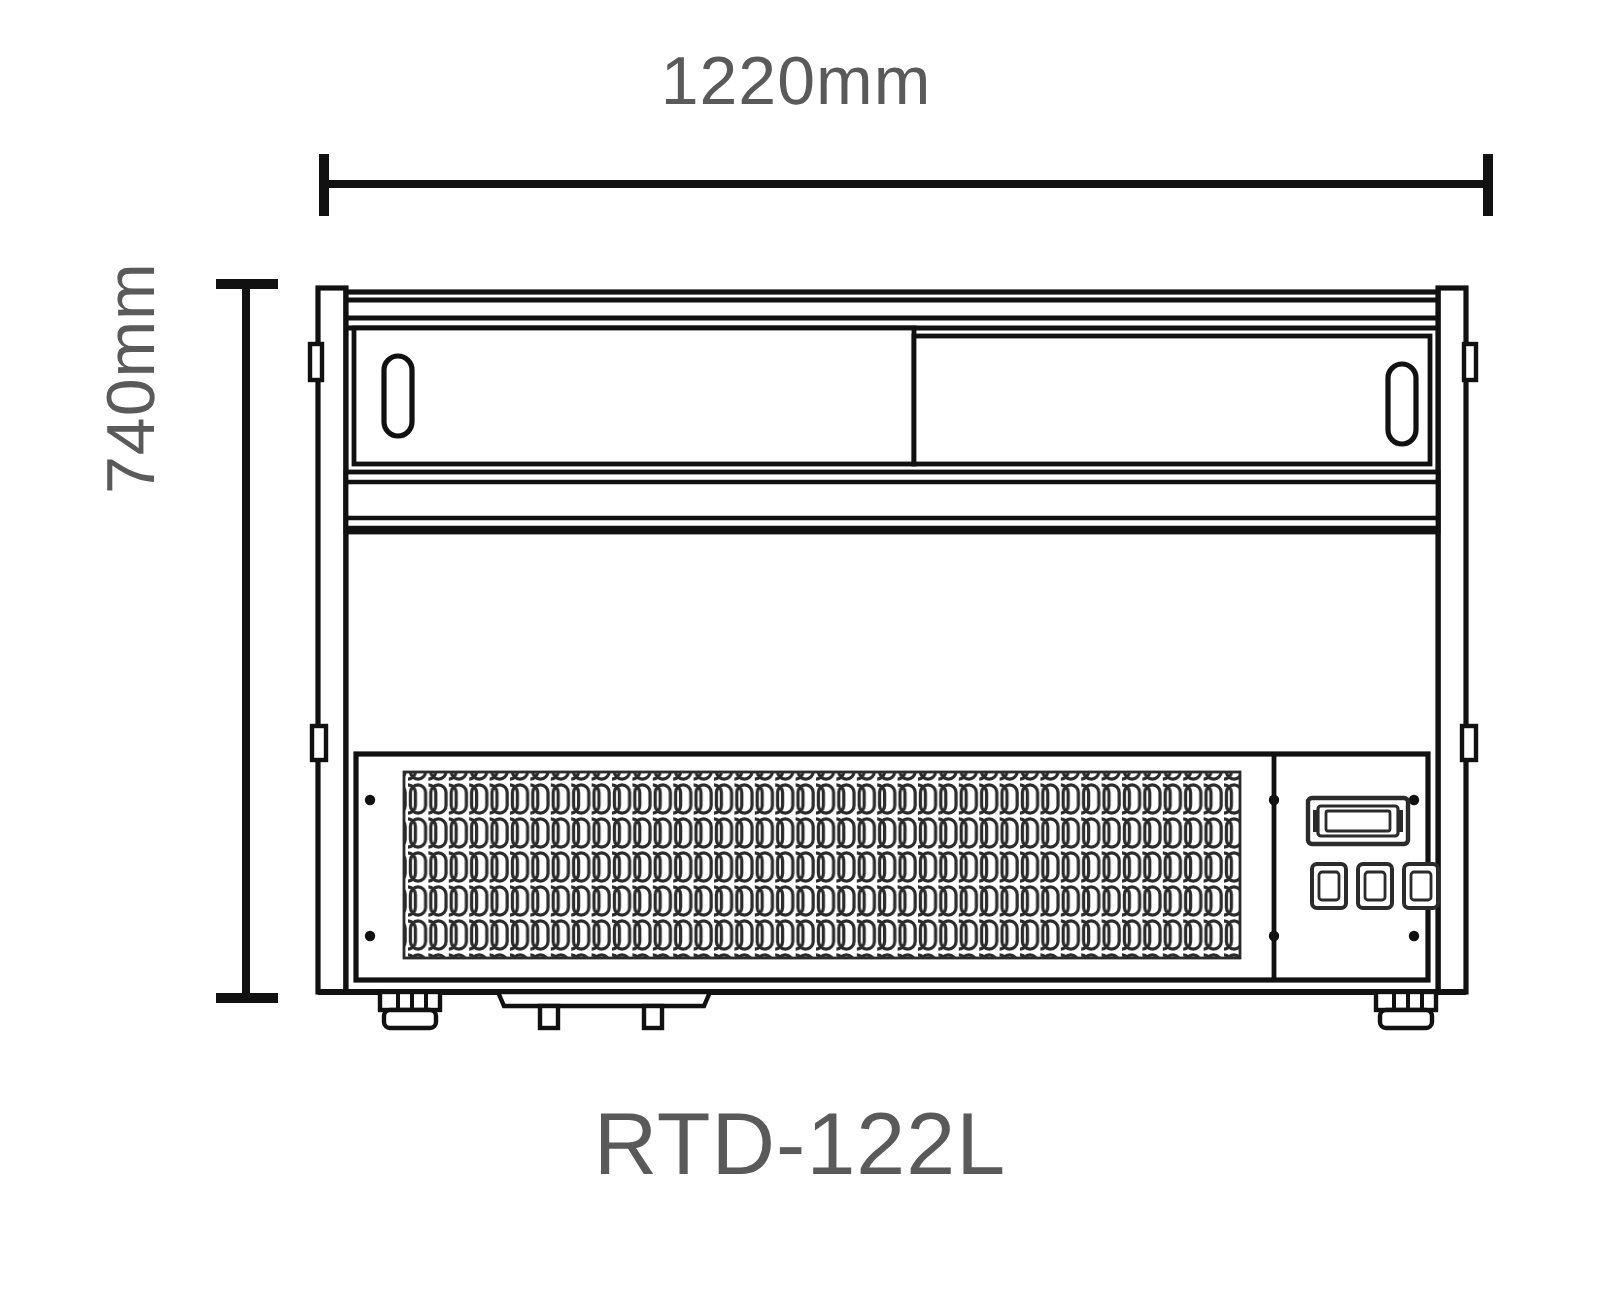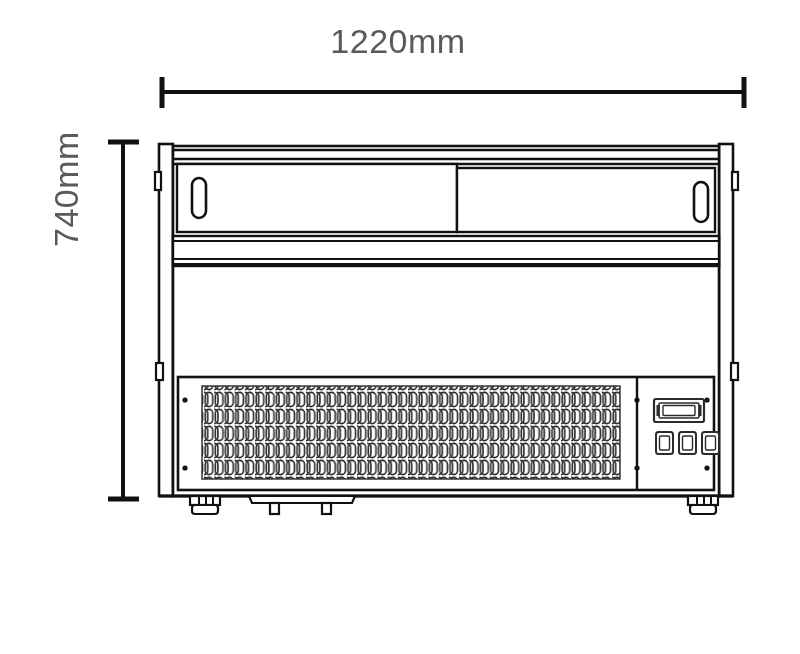--- a/index.html
+++ b/index.html
@@ -188,14 +188,15 @@
         <rect x="322" y="503" width="9" height="11" fill="#ffffff" stroke="#111111" stroke-width="2.2"></rect>
       </g>
 
     </g>
   </svg>
 
   <div class="lbl" id="width-label">1220mm</div>
 
   <div class="lbl" id="height-label">740mm</div>
 
+  <div class="lbl" id="model-label">RTD-122L</div>
 
 </div>
 
 </body></html>

